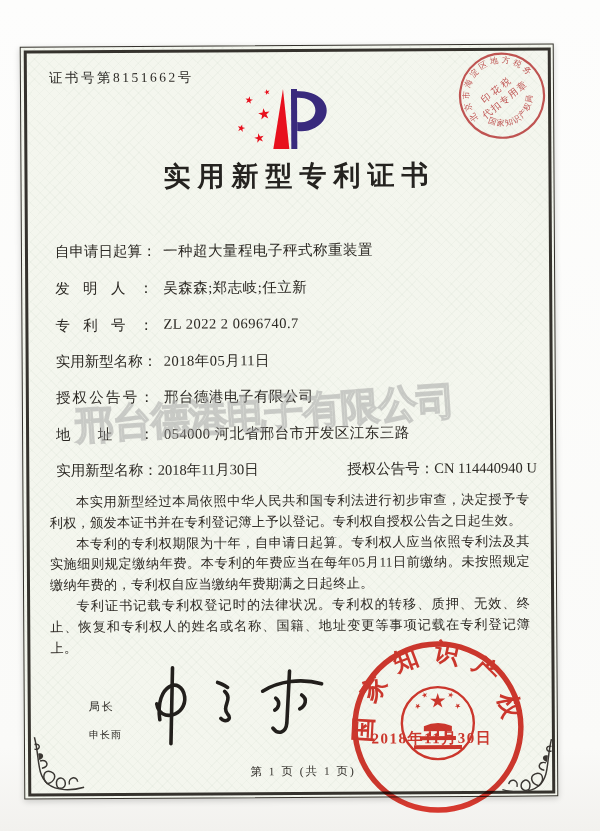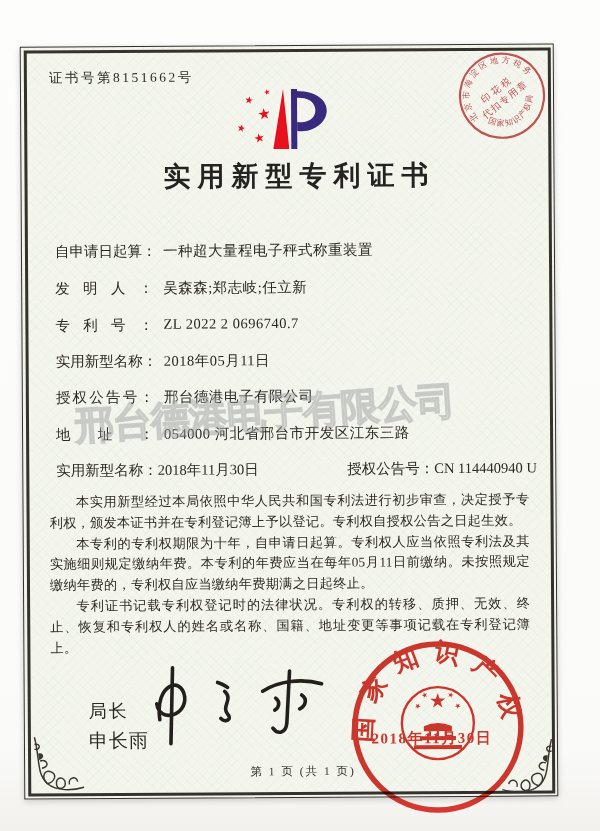--- a/index.html
+++ b/index.html
@@ -30,22 +30,22 @@
   .frow { position:absolute; left:0; width:490px; font-size:14.5px; color:#2b2823; white-space:nowrap; }
   .flabel { display:inline-block; width:98px; text-align:justify; text-align-last:justify; vertical-align:top; }
   .fvalue { display:inline-block; margin-left:10px; letter-spacing:0.5px; }
   .r0{top:2px}.r1{top:39px}.r2{top:76px}.r3{top:112px}.r4{top:148px}.r5{top:185px}
   .grant-row { position:absolute; top:221px; left:0; width:500px; font-size:14.5px; color:#2b2823; white-space:nowrap; }
   .grant-right { position:absolute; left:291px; top:0; white-space:nowrap; }
 
   .paras { left:26px; top:445px; width:480px; font-size:13.2px; line-height:20.8px; color:#2e2a25; text-align:justify; }
   .paras p { text-indent:2em; letter-spacing:0.3px; }
 
-  .signoff-role { left:64px; top:652px; font-size:18px; color:#2b2823; letter-spacing:2px; }
-  .signoff-name { left:64px; top:681px; font-size:19px; color:#2b2823; letter-spacing:1px; }
+  .signoff-role { left:64px; top:652px; font-size:11px; color:#2b2823; letter-spacing:2px; }
+  .signoff-name { left:64px; top:681px; font-size:10px; color:#2b2823; letter-spacing:1px; }
   .signature { left:105px; top:615px; width:215px; height:100px; }
 
   .seal { left:325px; top:594px; width:176px; height:176px; mix-blend-mode:multiply; opacity:0.92; }
 
   .footer { left:11px; top:718px; width:534px; text-align:center; font-size:11.5px; letter-spacing:2px; color:#33302b; }
 
   .watermark {
     left:52px; top:352px; width:max-content; font-size:39px; font-weight:bold;
     letter-spacing:-1px; transform:rotate(-3.5deg); transform-origin:left center;
     color:rgba(205,205,205,0.16); -webkit-text-stroke:1.3px rgba(150,150,150,0.42);

